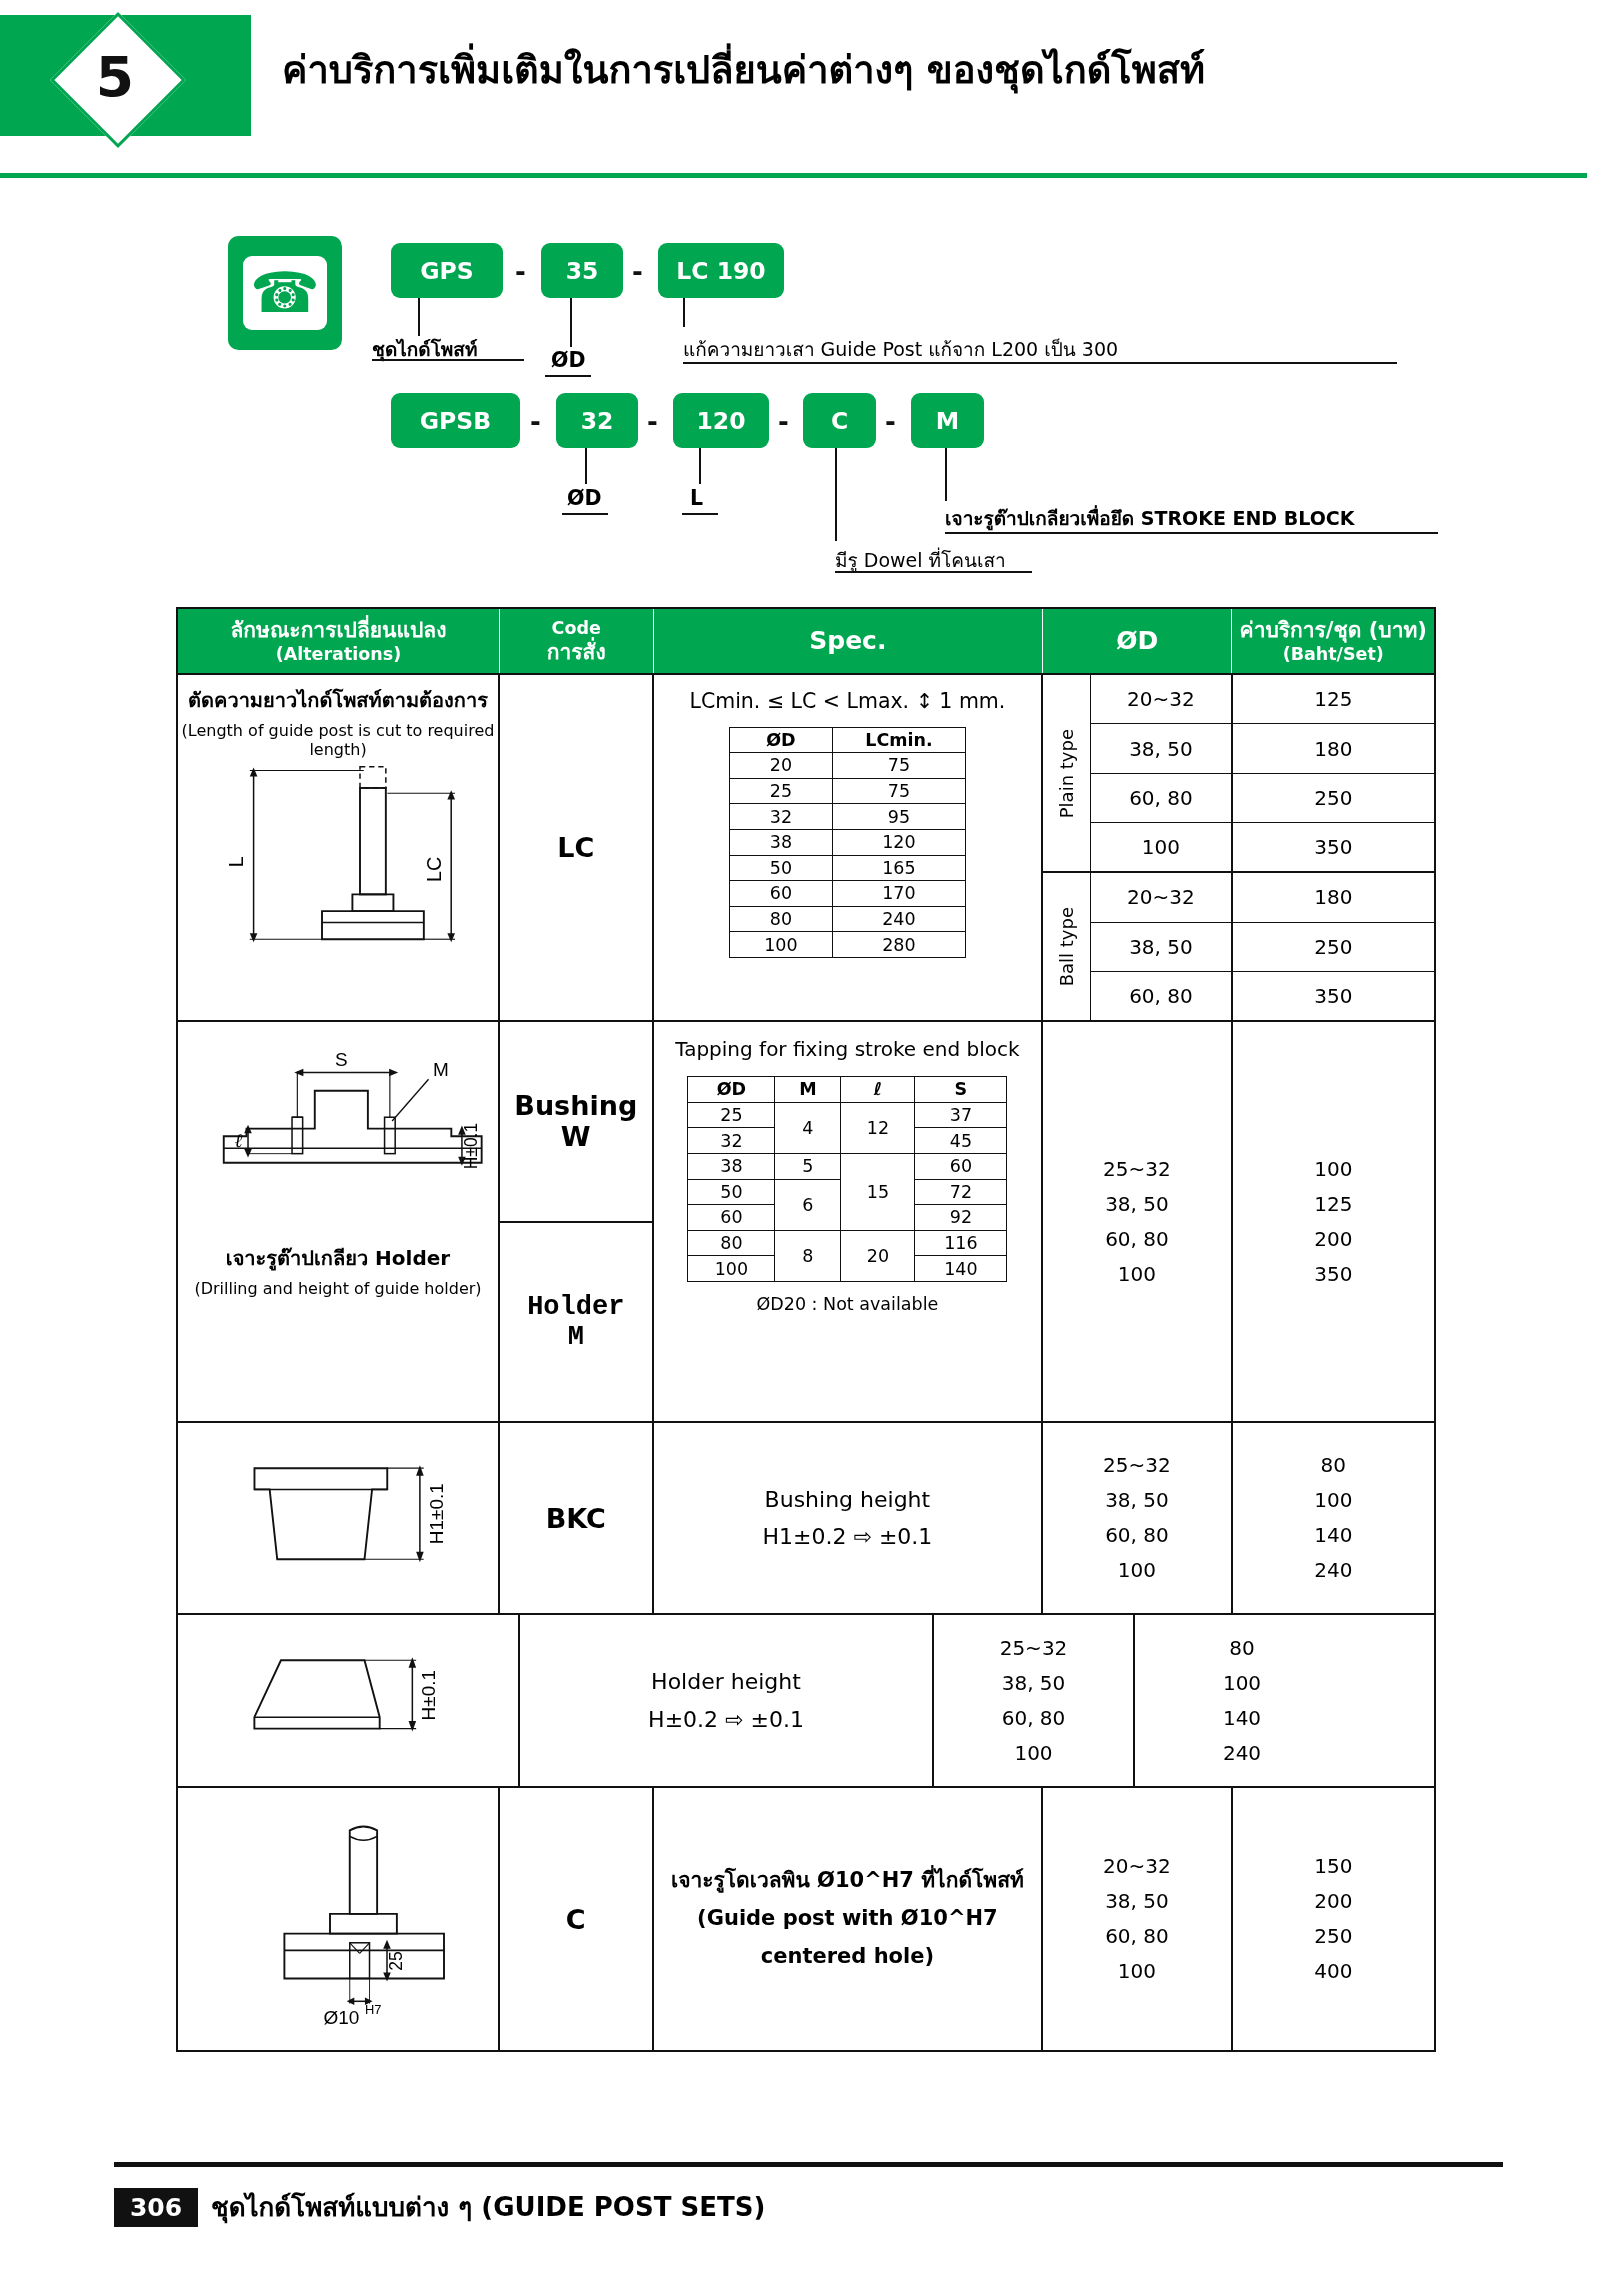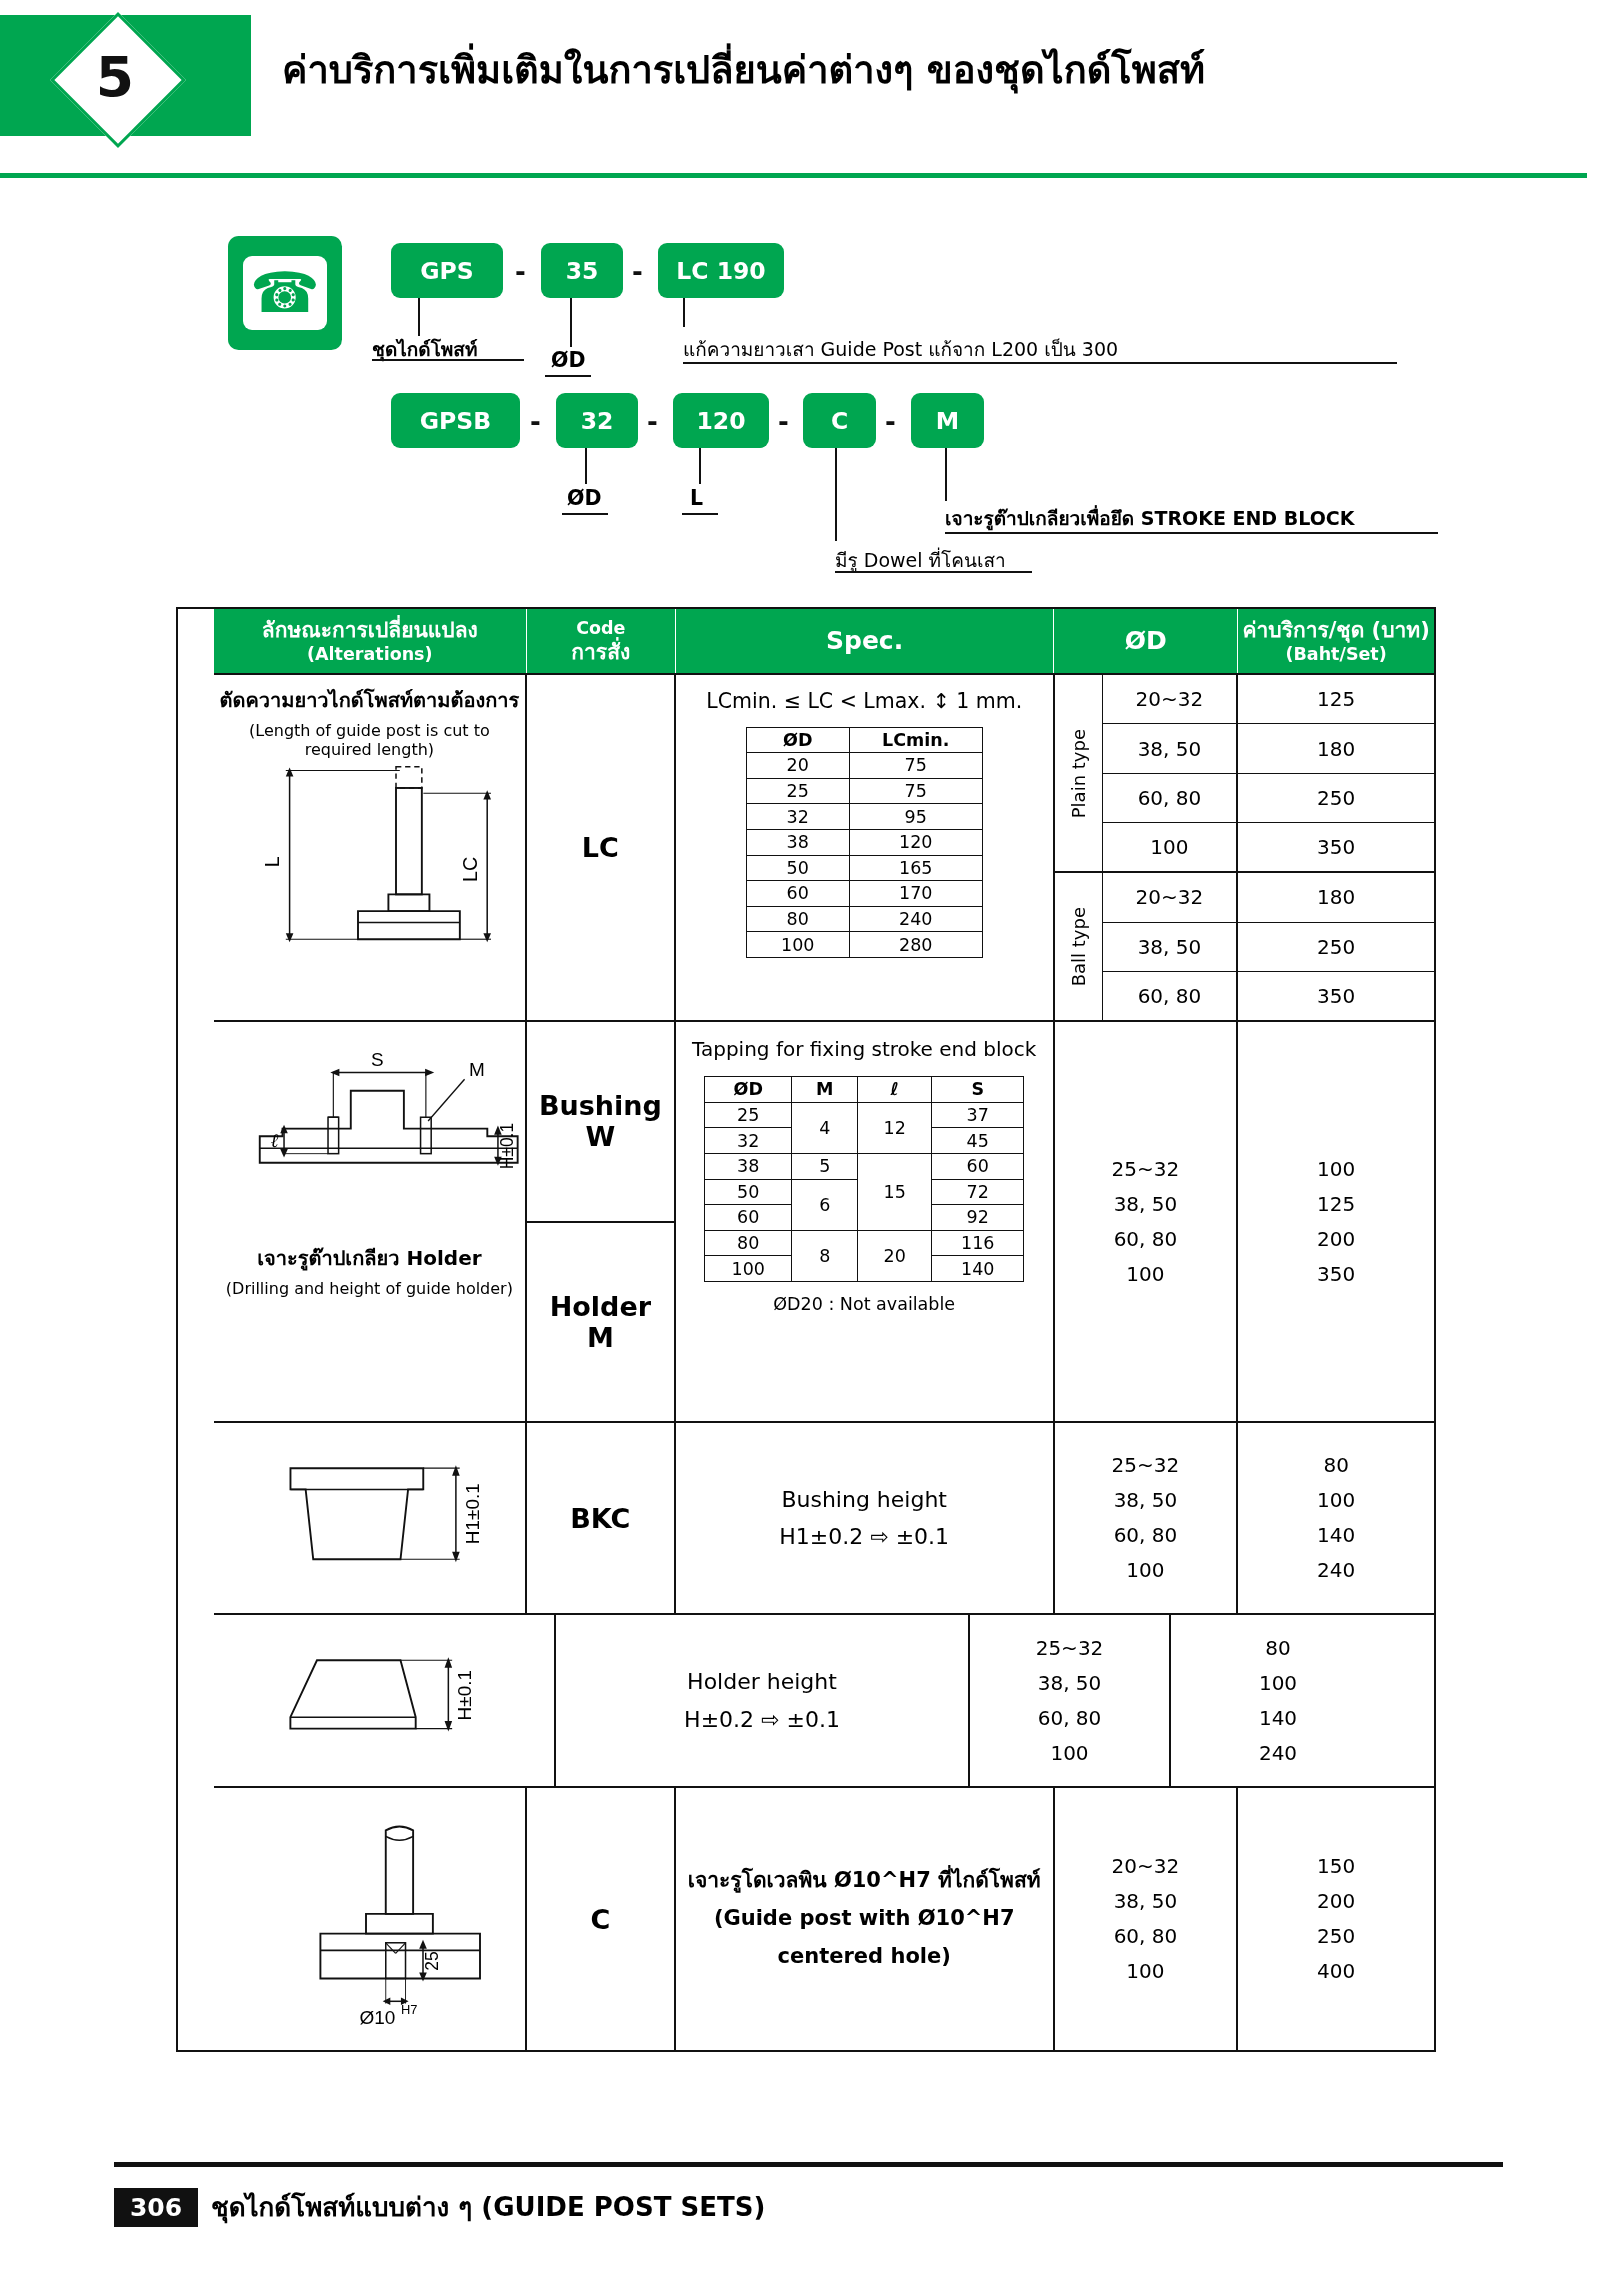--- a/index.html
+++ b/index.html
@@ -25,21 +25,21 @@
   .phone-box{position:absolute;left:0;top:7.6px;width:114px;height:114px;background:#00a650;border-radius:10.6px;display:flex;align-items:center;justify-content:center;}
   .phone-inner{width:84px;height:74px;background:#fff;border-radius:9px;display:flex;align-items:center;justify-content:center;}
   .phone-glyph{font-size:56px;line-height:1;color:#00a650;}
   .pill{position:absolute;background:#00a650;color:#fff;font-weight:bold;display:flex;align-items:center;justify-content:center;border-radius:9px;font-size:23.5px;}
   .dash{position:absolute;font-size:26px;font-weight:bold;color:#111;}
   .lead{position:absolute;border-left:2.3px solid #111;}
   .leadh{position:absolute;border-bottom:2.3px solid #111;}
   .cap{position:absolute;font-size:19px;white-space:nowrap;}
 
   
-  .tbl{position:absolute;left:176px;top:607px;width:1260px;border:2.3px solid #111;box-sizing:border-box;padding-left:36px;}
+  .tbl{position:absolute;left:176px;top:607px;width:1260px;border:2.3px solid #111;box-sizing:border-box;}
   .thead{display:flex;background:#00a650;color:#fff;font-weight:bold;}
   .th{border-right:1.5px solid #fff;display:flex;flex-direction:column;align-items:center;justify-content:center;padding:7.6px 3px;box-sizing:border-box;text-align:center;}
   .th:last-child{border-right:none;text-align:right;}
   .th .t1{font-size:21px;line-height:1.25;}
   .th .t2{font-size:17.5px;line-height:1.3;font-weight:bold;}
   .c1{width:342px;} .c2{width:163px;} .c3{width:414px;} .c4{width:201px;} .c5{width:214px;}
 
   .row{display:flex;border-top:2.3px solid #111;position:relative;}
   .cell{box-sizing:border-box;border-right:2.3px solid #111;position:relative;}
   .cell:last-child{border-right:none;}
@@ -339,21 +339,21 @@
         <div class="thaihead">เจาะรูต๊าปเกลียว Holder</div>
         <div class="engsub" style="margin-top:4.6px;">(Drilling and height of guide holder)</div>
       </div>
     </div>
 
     <div class="cell c2" style="display:flex;flex-direction:column;">
       <div style="flex:1;border-bottom:2.3px solid #111;" class="center">
         <span class="code-txt" style="white-space:pre-line;">Bushing
 W</span>
       </div>
-      <div style="flex:1;" class="center">
+      <div style="flex:1;font-family:Liberation Mono, monospace;" class="center">
         <span class="code-txt" style="white-space:pre-line;">Holder
 M</span>
       </div>
     </div>
 
     <div class="cell c3">
       <div style="text-align:center;padding-top:15px;font-size:20px;">Tapping for fixing stroke end block</div>
       <table class="mini" style="margin:15px auto 0;">
         <tbody>
             <tr>

